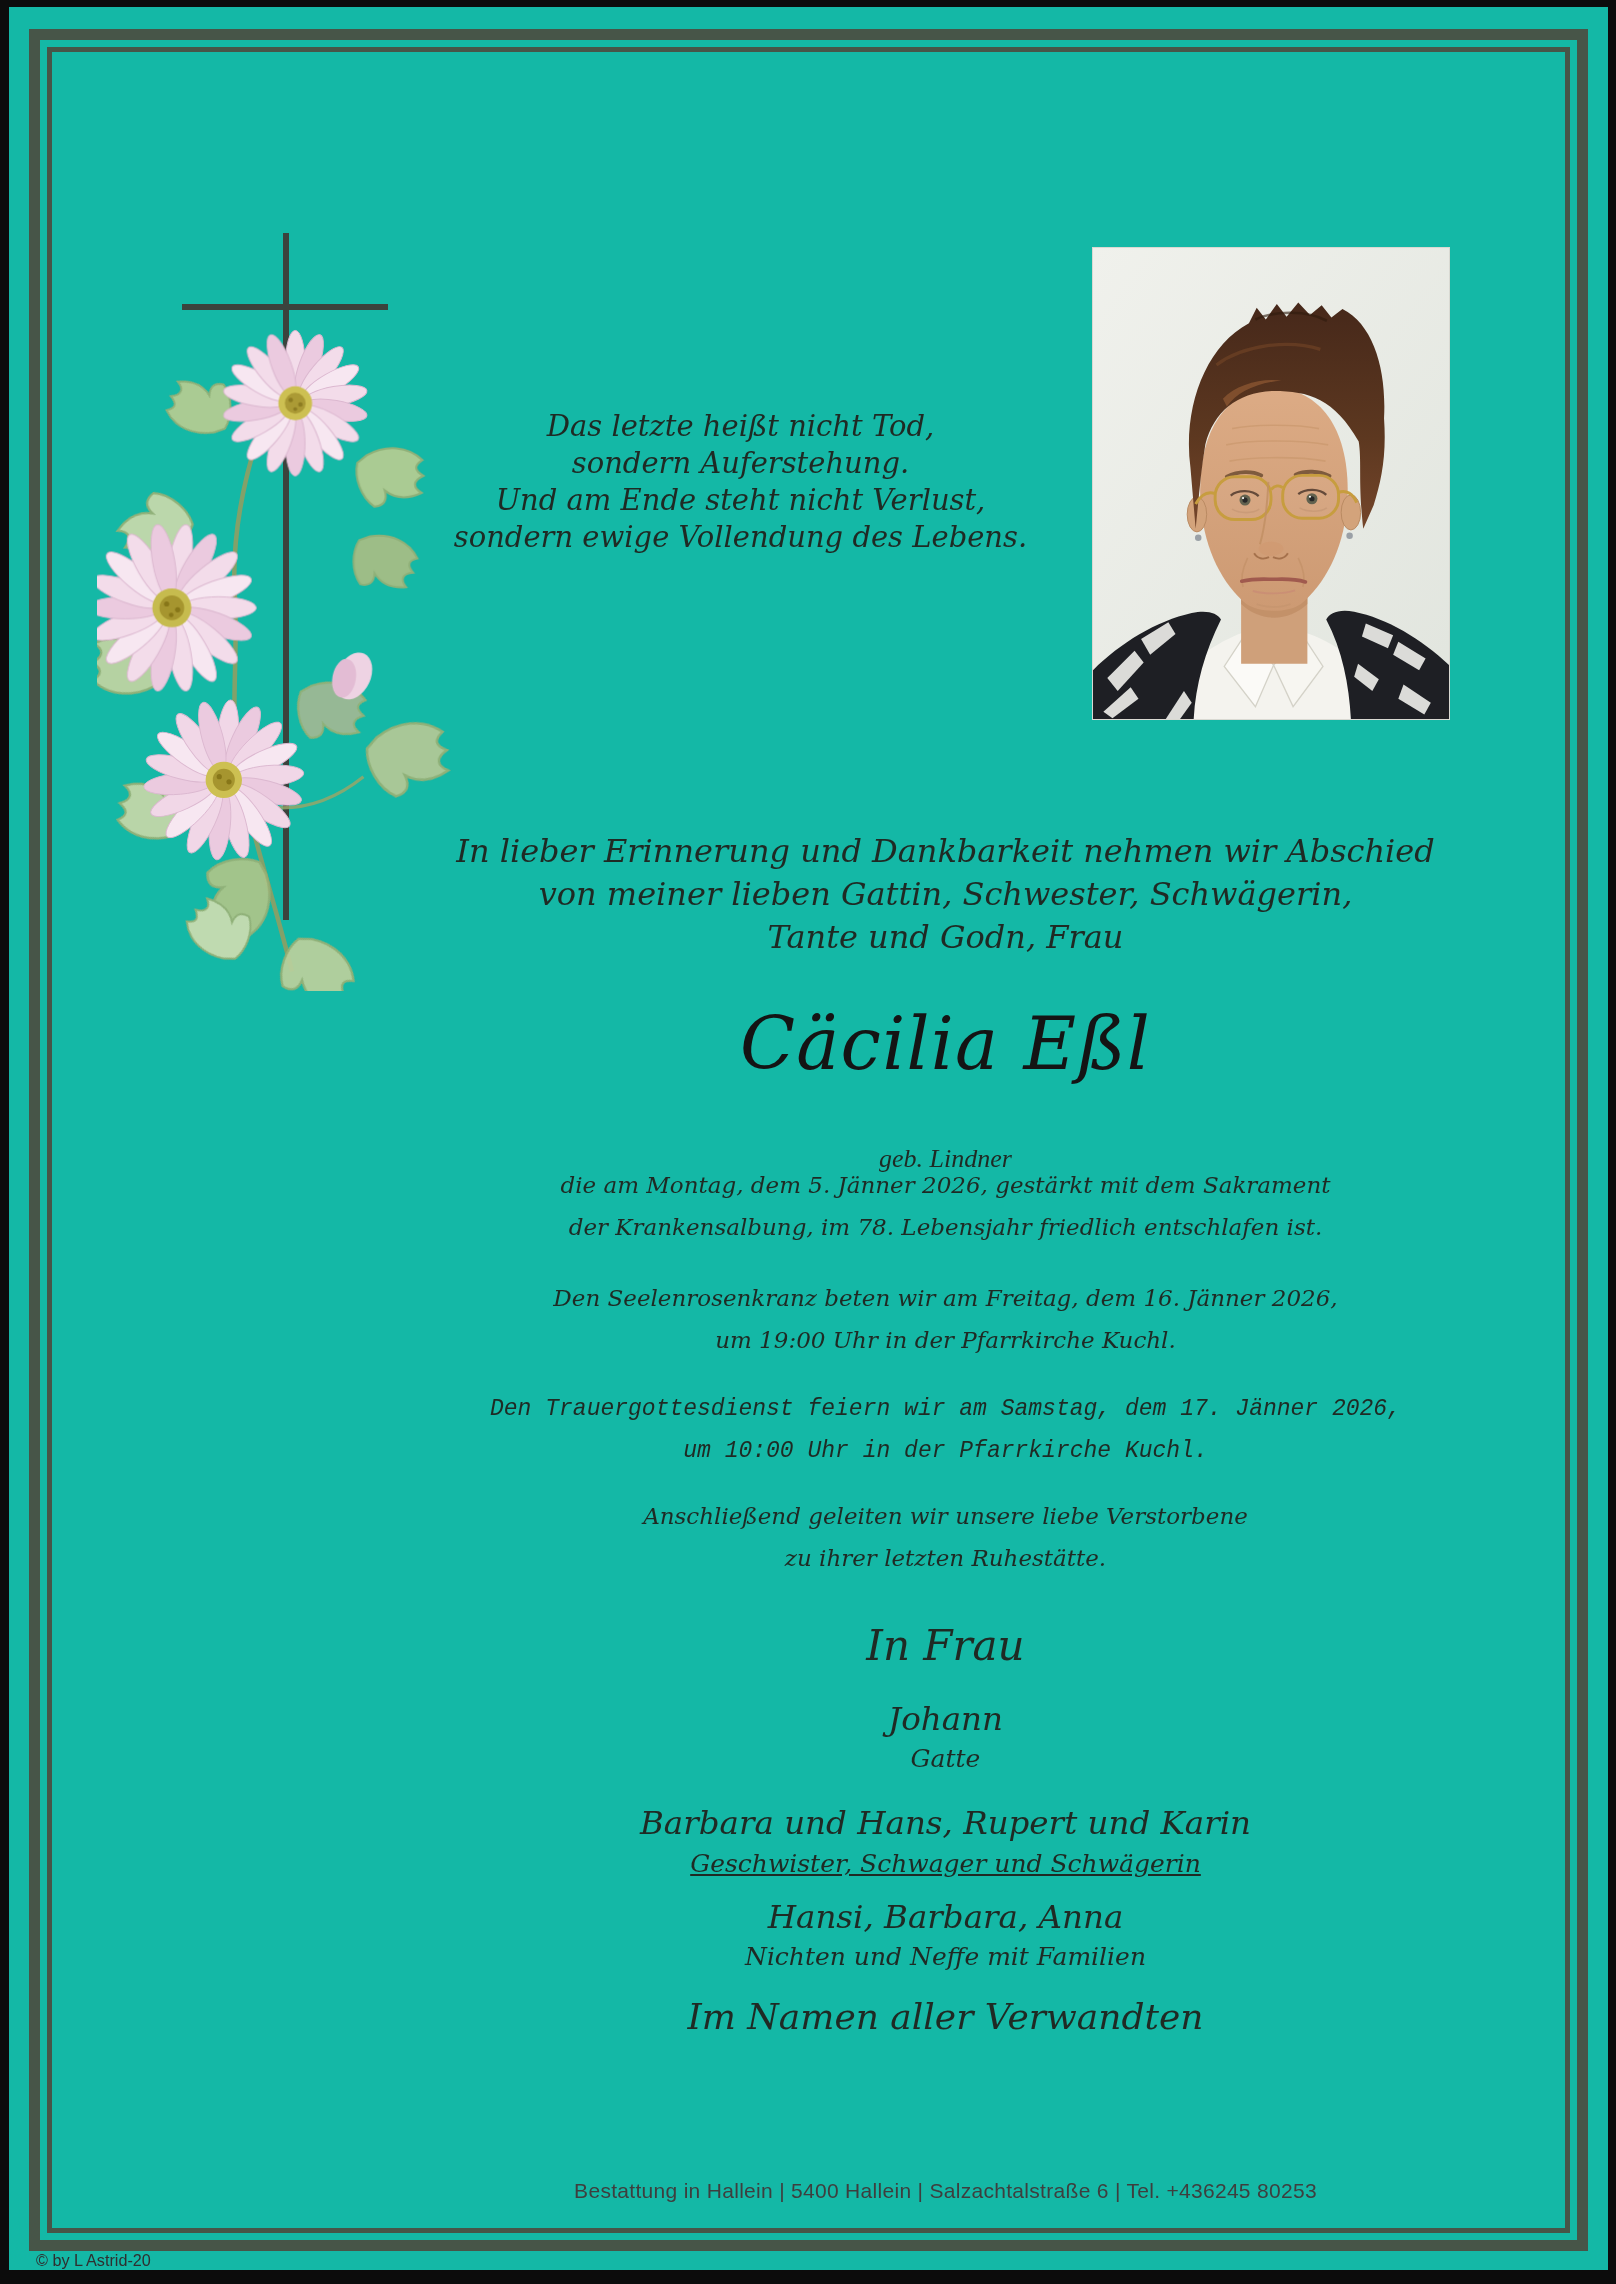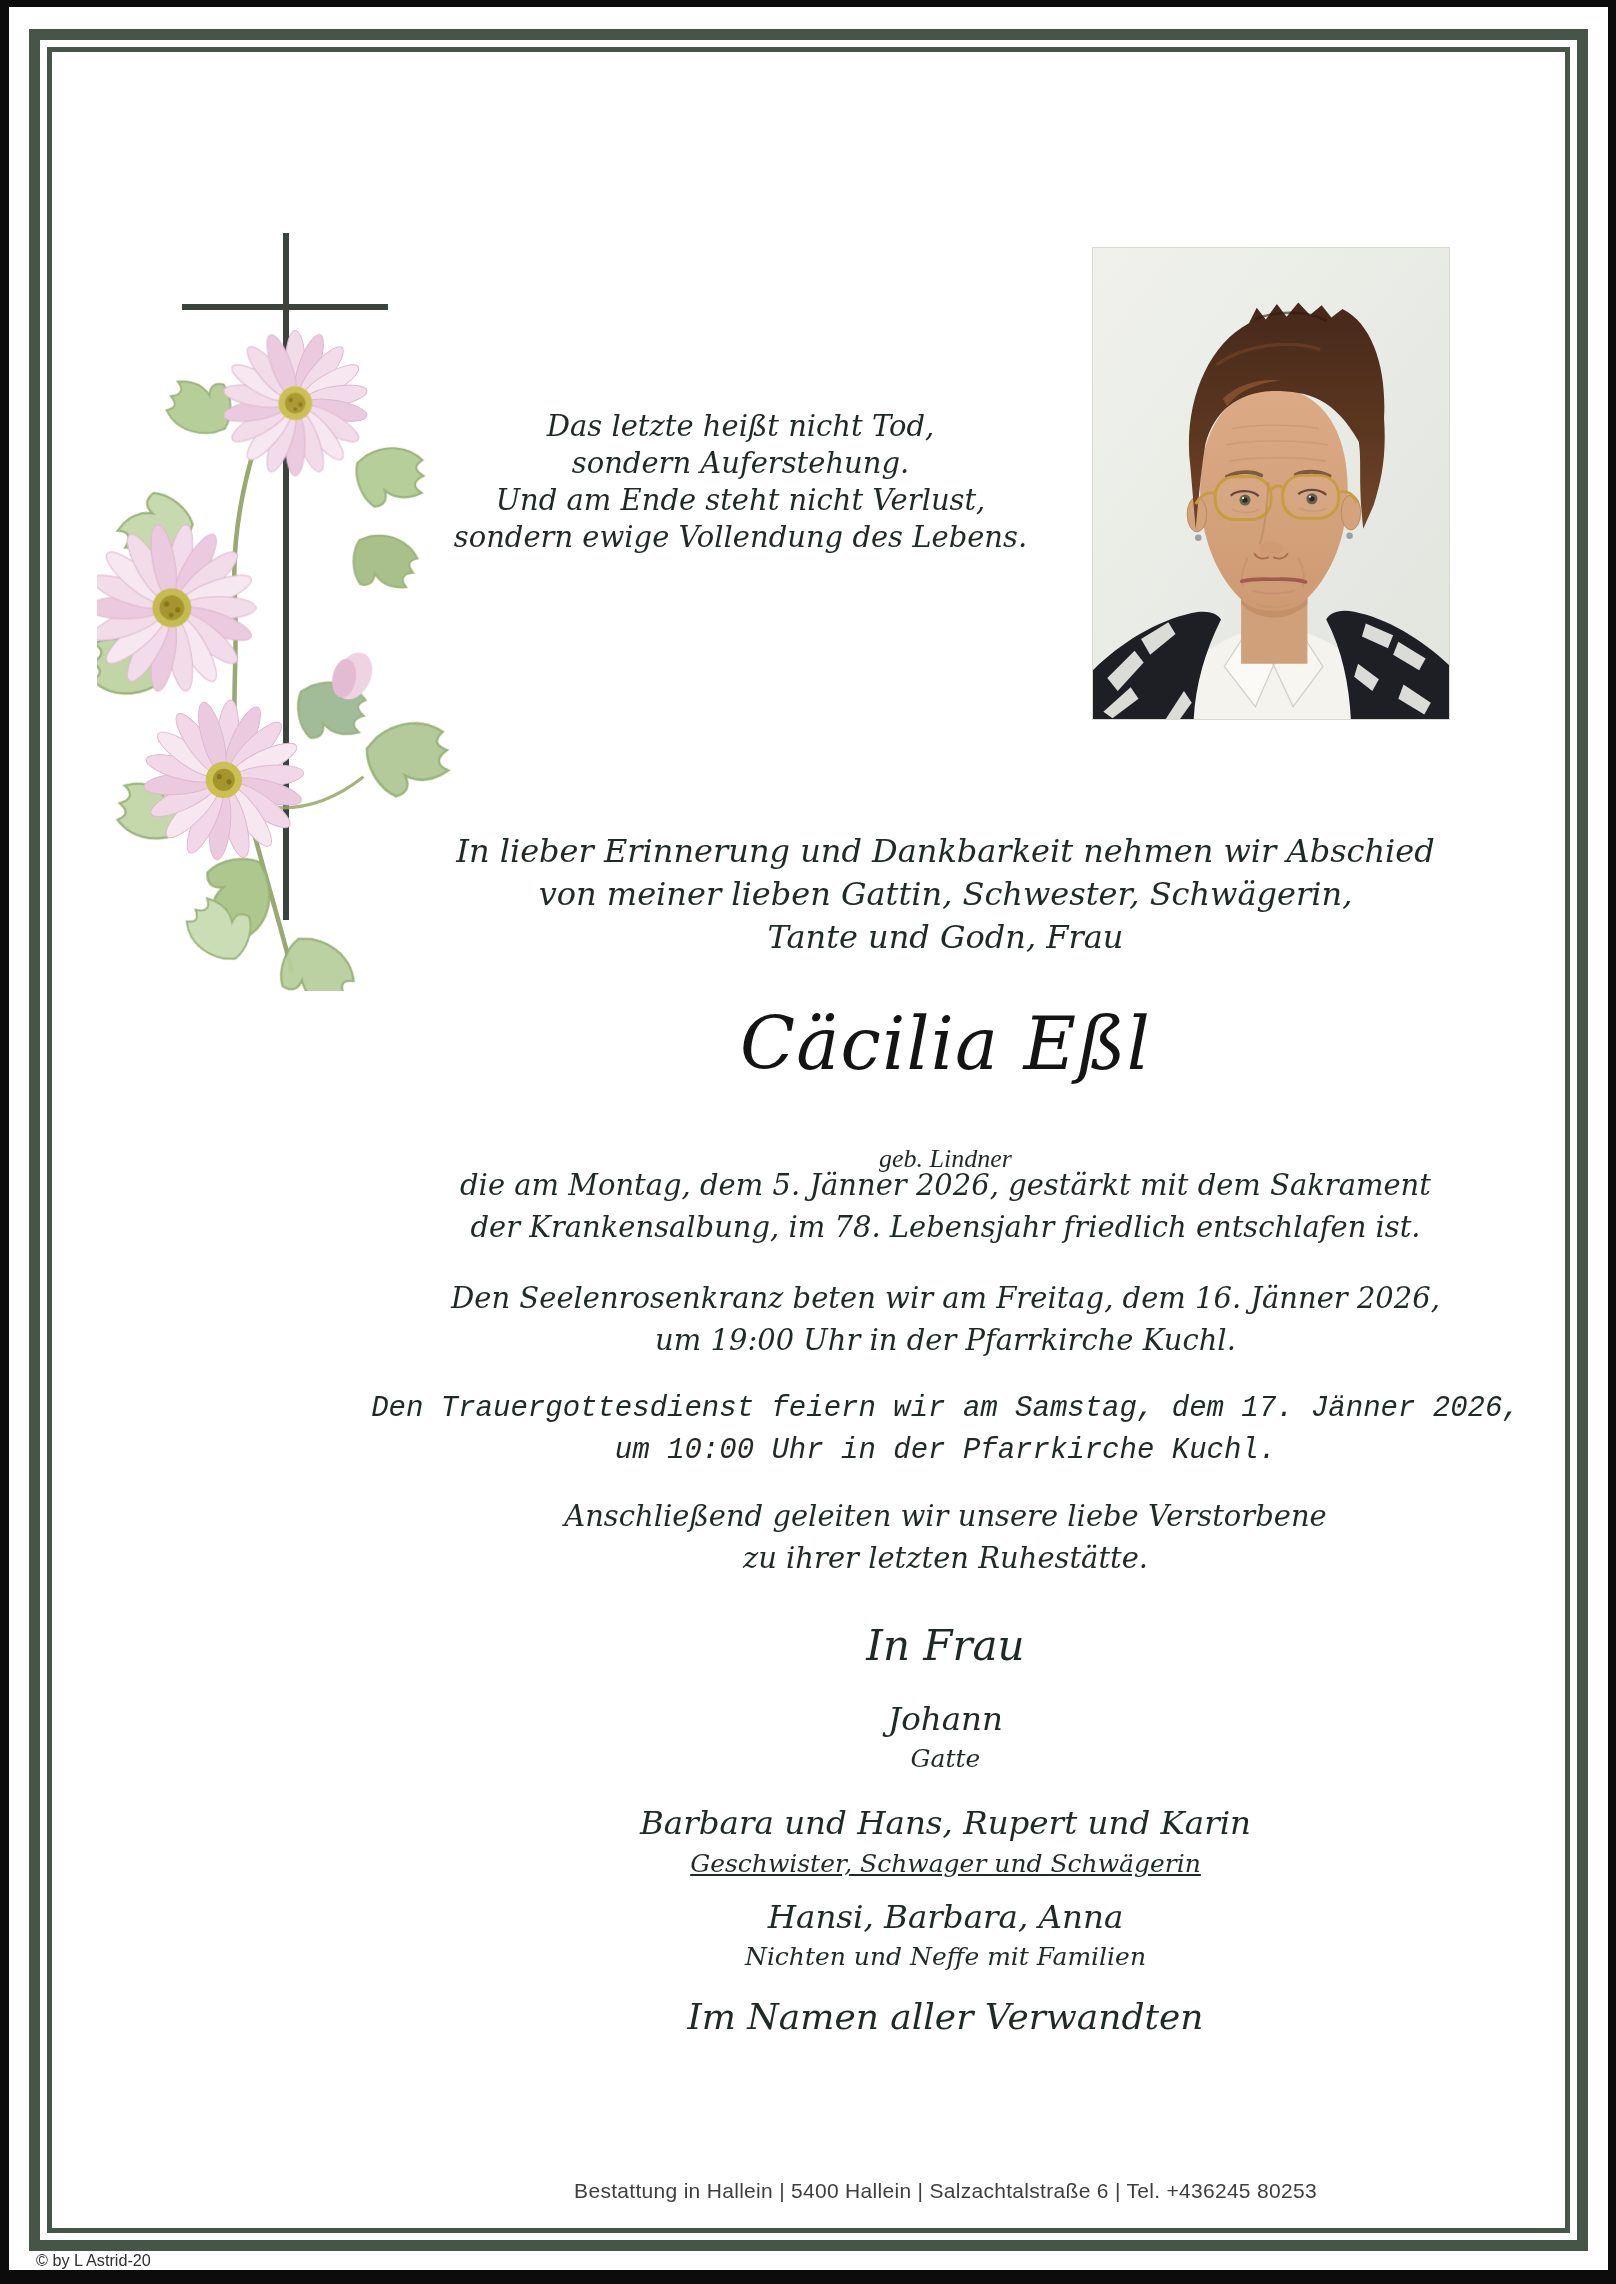--- a/index.html
+++ b/index.html
@@ -1,17 +1,17 @@
 <!DOCTYPE html>
 <html style="font-size:10.4px"><head>
 <meta charset="utf-8">
 <style>
   html,body{margin:0;padding:0;background:#202020;}
   .page{
-    position:relative;width:1617px;height:2284px;background:#ffffff;
+    position:relative;width:1617px;height:2284px;background:#14b8a6;
     font-family:"DejaVu Serif", serif;overflow:hidden;
   }
   
   .frame-black{position:absolute;inset:0;border-style:solid;border-color:#0c0c0c;
     border-width:7.8px 9.7px 14.3px 9.7px;pointer-events:none;z-index:6;}
   .frame-outer{position:absolute;top:29px;left:29px;right:29px;bottom:33px;
     border:11.7px solid #475548;pointer-events:none;z-index:6;}
   .frame-inner{position:absolute;top:47px;left:47px;right:47px;bottom:51px;
     border:5.2px solid #475548;pointer-events:none;z-index:6;}
   
@@ -23,21 +23,21 @@
   .photo{position:absolute;left:1093px;top:248px;width:356px;height:471px;z-index:2;
     outline:0.6px solid #d9d9d2;}
   
   .script{font-family:"DejaVu Serif", serif;font-style:italic;color:#1f2a24;}
   .block{position:absolute;text-align:center;}
   .quote{left:448px;width:585px;top:408px;font-size:29px;line-height:37px;}
   .main{left:328px;width:1235px;}
   .intro{top:830px;font-size:32px;line-height:43px;}
   .name{top:999px;font-size:72px;line-height:91px;color:#141414;letter-spacing:1.3px;}
   .maiden{top:1144px;font-size:26px;line-height:29px;font-family:Liberation Serif, serif;}
-  .para{font-size:29px;line-height:42px;}
+  .para{font-size:23px;line-height:42px;}
   .p1{top:1164px;}
   .p2{top:1277px;}
   .p3{top:1388px;font-family:Liberation Mono, monospace;}
   .p4{top:1495px;}
   .closing{top:1623px;font-size:42px;line-height:45px;}
   .m-names{font-size:32.5px;line-height:36px;}
   .m-rel{font-size:25px;line-height:29px;}
   .mn1{top:1701px;} .mr1{top:1744px;}
   .mn2{top:1805px;} .mr2{top:1849px;text-decoration:underline;}
   .mn3{top:1899px;} .mr3{top:1942px;}

